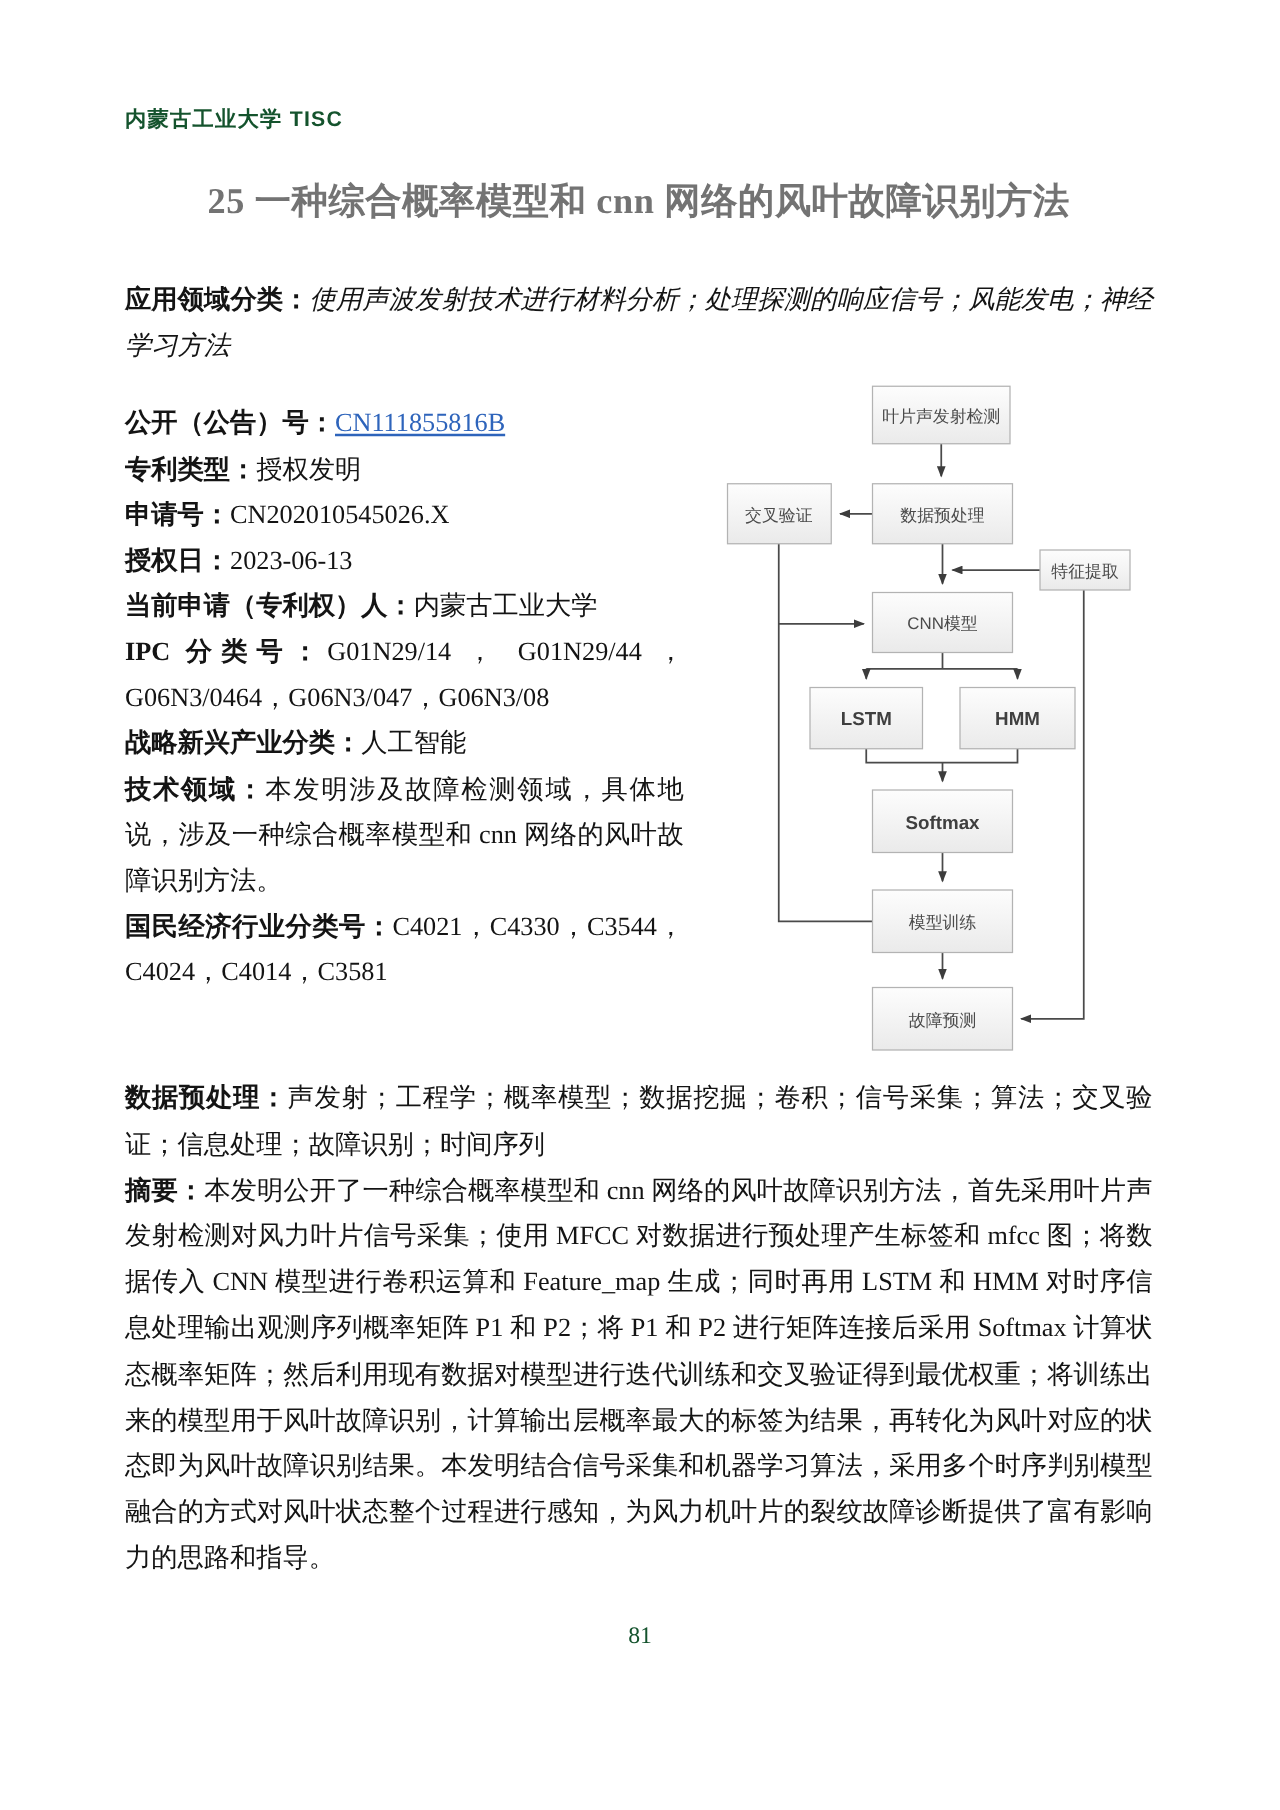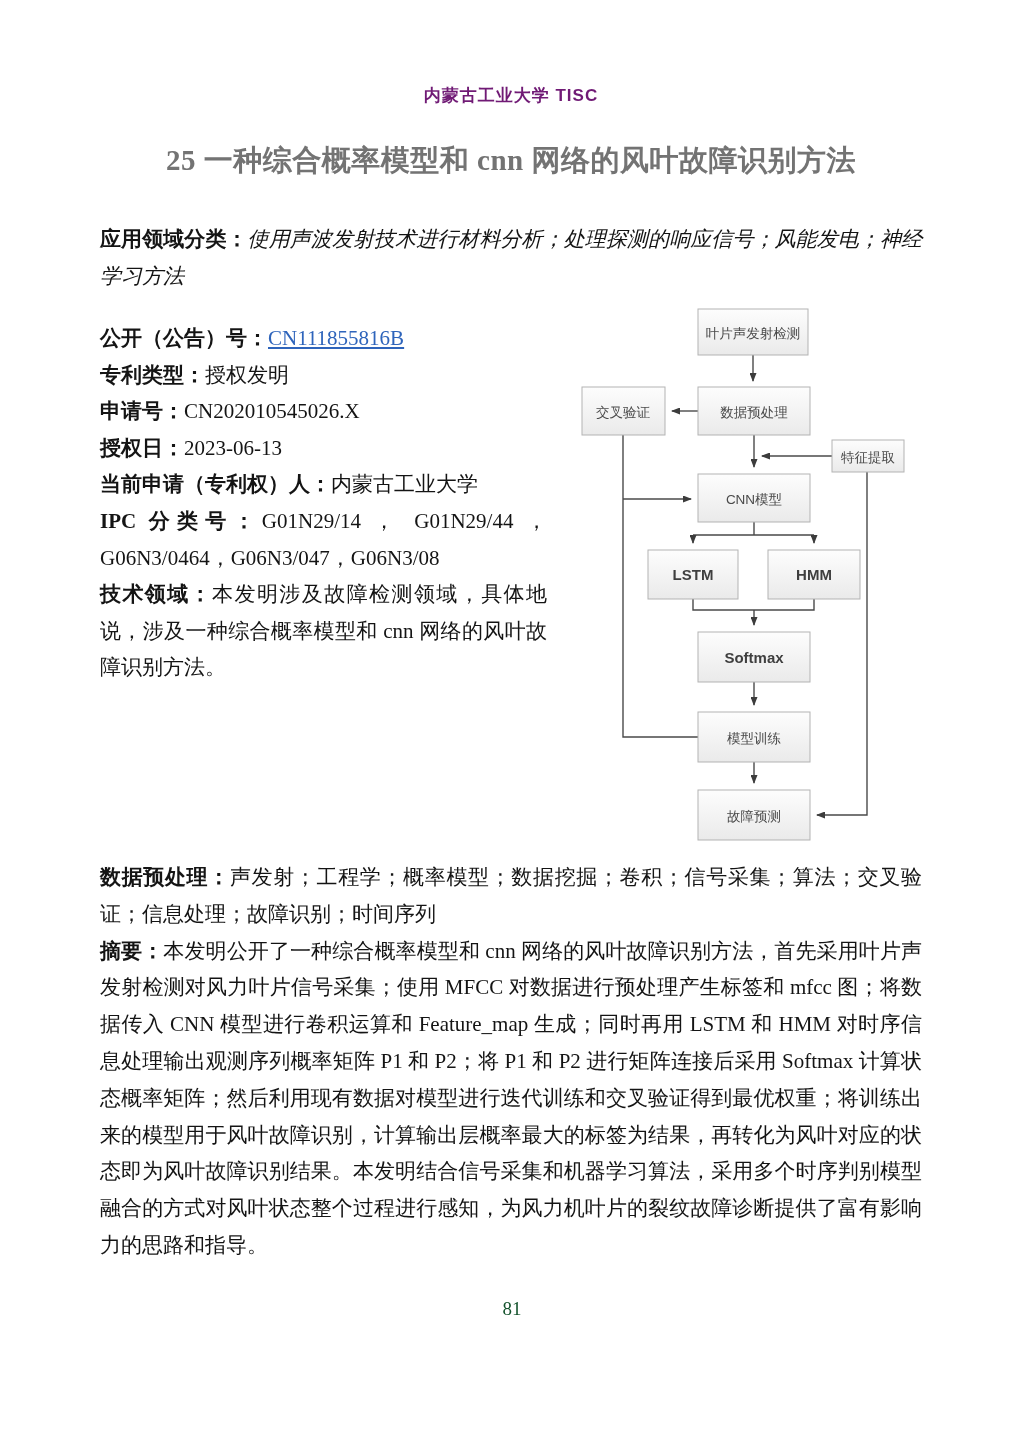--- a/index.html
+++ b/index.html
@@ -8,26 +8,25 @@
     width: 1024px;
     height: 1448px;
     background: #ffffff;
     font-family: "Liberation Serif", "DejaVu Serif", serif;
     color: #141414;
     overflow: hidden;
     box-sizing: border-box;
     padding: 84px 102px 0 100px;
   }
   .org {
-    text-align: center;
     font-family: "Liberation Sans", "DejaVu Sans", sans-serif;
     font-size: 17px;
     letter-spacing: 1px;
     font-weight: 600;
-    color: #701a75;
+    color: #14532d;
   }
   .title {
     text-align: center;
     font-size: 29px;
     font-weight: bold;
     margin-top: 34px;
     letter-spacing: 0.5px;
     color: #737373;
   }
   .app-field {
@@ -111,21 +110,23 @@
 
   <div class="cols">
 
     <div class="left-col">
       <p class="detail"><b>公开（公告）号：</b><a href="#">CN111855816B</a></p>
       <p class="detail"><b>专利类型：</b><span>授权发明</span></p>
       <p class="detail"><b>申请号：</b><span>CN202010545026.X</span></p>
       <p class="detail"><b>授权日：</b><span>2023-06-13</span></p>
       <p class="detail"><b>当前申请（专利权）人：</b><span>内蒙古工业大学</span></p>
       <p class="detail"><b>IPC 分类号：</b><span>G01N29/14 ， G01N29/44 ，G06N3/0464，G06N3/047，G06N3/08</span></p>
+      <p class="detail"><b>战略新兴产业分类：</b><span>人工智能</span></p>
       <p class="detail"><b>技术领域：</b><span>本发明涉及故障检测领域，具体地说，涉及一种综合概率模型和 cnn 网络的风叶故障识别方法。</span></p>
+      <p class="detail"><b>国民经济行业分类号：</b><span>C4021，C4330，C3544，C4024，C4014，C3581</span></p>
     </div>
 
     <div class="flow-wrap">
       <svg width="338" height="540" viewBox="0 0 338 540" xmlns="http://www.w3.org/2000/svg">
         <defs>
           <linearGradient id="boxGrad" x1="0" y1="0" x2="0" y2="1">
             <stop offset="0" stop-color="#fdfdfd"></stop>
             <stop offset="1" stop-color="#eaeaea"></stop>
           </linearGradient>
           <marker id="arrow" markerWidth="9" markerHeight="7" refX="8" refY="3.5" orient="auto" markerUnits="userSpaceOnUse">

